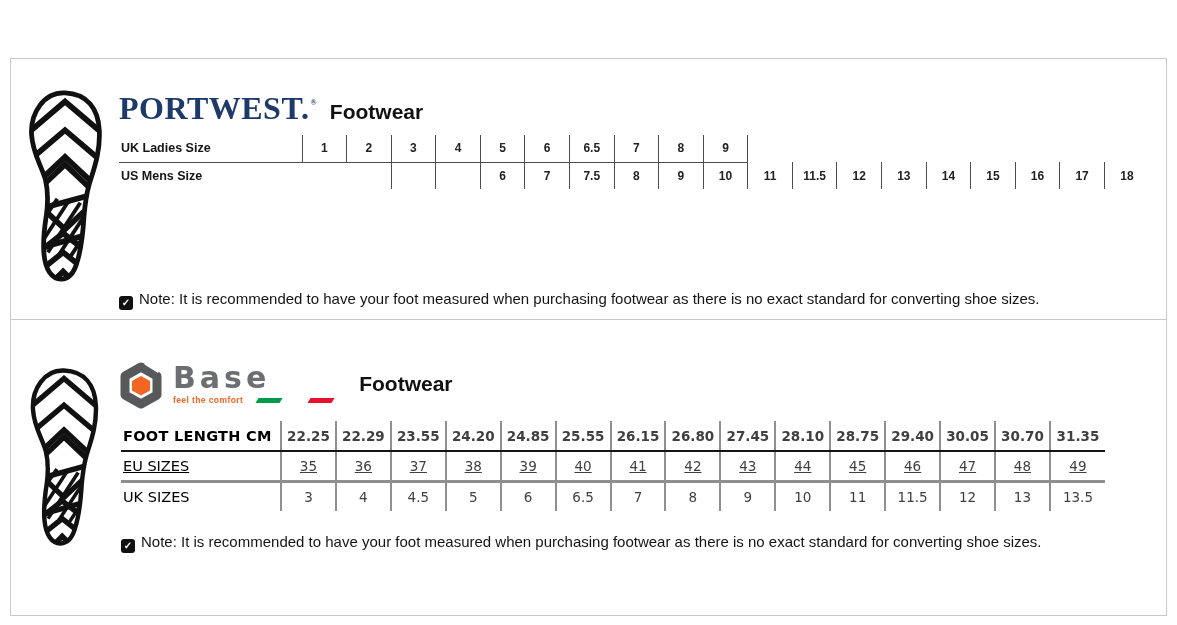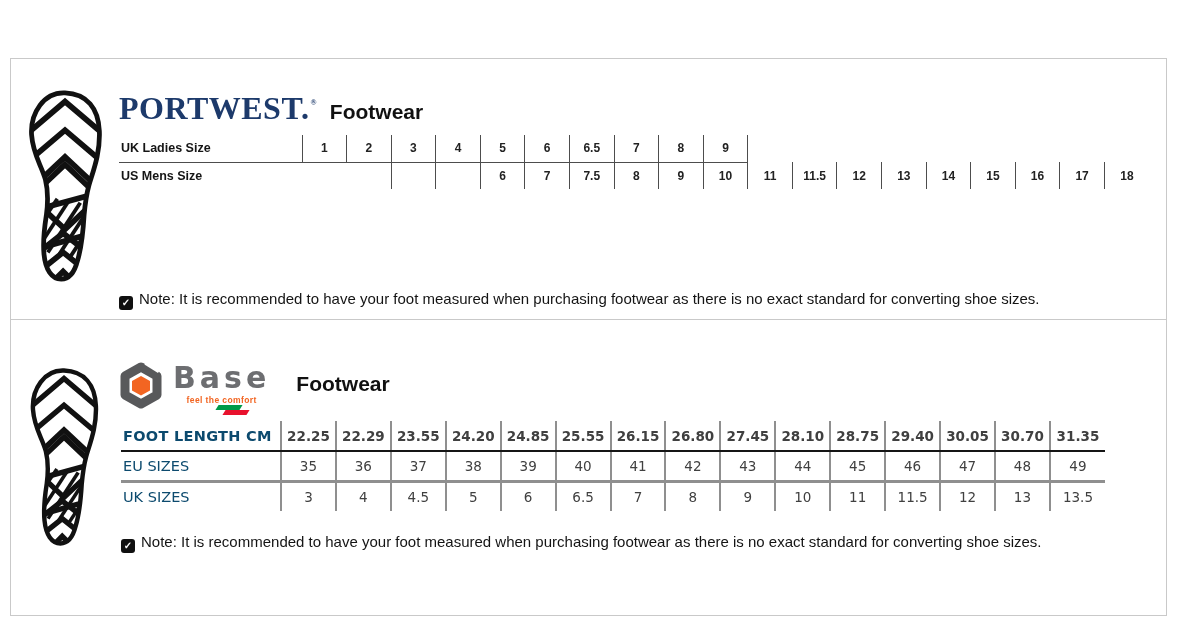--- a/index.html
+++ b/index.html
@@ -32,44 +32,44 @@
   .pw-table th{text-align:left;font-weight:bold;font-size:12.5px;color:#151515;padding-left:2px;}
   .pw-table td.cell{text-align:center;font-weight:bold;font-size:12px;color:#222;
     border-left:1.5px solid #4d4d4d;border-right:1.5px solid #4d4d4d;}
   .pw-table td:last-child.cell{border-right:none;}
   .pw-table .bb{border-bottom:1.5px solid #4d4d4d;}
   .pw-table td.absent{border:none;}
 
   
   .base-table{position:absolute;left:110px;top:101px;width:984px;}
   .base-table tr{height:30px;}
-  .base-table th{text-align:left;font-weight:normal;font-size:14.5px;color:#0c4a6e;padding-left:2px;
+  .base-table th{text-align:left;font-weight:normal;font-size:14.5px;color:#000000;padding-left:2px;
     font-family:"DejaVu Sans", sans-serif;}
   .base-table td.cell{text-align:center;font-size:13.5px;color:#404040;font-family:"DejaVu Sans", sans-serif;
     border-left:2px solid #8f8f8f;border-right:2px solid #8f8f8f;}
   .base-table td:last-child.cell{border-right:none;}
   .base-table tr.hdr th,.base-table tr.hdr td.cell{font-weight:bold;font-size:13.5px;}
   .base-table tr.hdr th{font-size:14.5px;letter-spacing:.3px;}
   .base-table .bb-dark{border-bottom:2px solid #151515;}
-  .base-table .bb-gray{border-bottom:3px solid #8f8f8f;}
+  .base-table .bb-gray{border-bottom:3px solid #8f8f8f;text-decoration:underline;}
 
   
   .note{position:absolute;font-size:15px;color:#141414;white-space:nowrap;}
   #note-portwest{left:108px;top:231px;}
   #note-base{left:110px;top:213px;}
   .note-check{display:inline-block;width:14px;height:14px;background:#101010;border-radius:3px;
     color:#fff;font-size:10px;line-height:14px;text-align:center;margin-right:6px;vertical-align:-2px;font-weight:bold;}
 
   
   .base-header{position:absolute;left:106px;top:42px;display:flex;align-items:flex-start;white-space:nowrap;}
   .nut-icon{width:48px;height:48px;margin-right:8px;}
   .base-wordmark{display:flex;flex-direction:column;}
   .base-word{font-family:"DejaVu Sans", sans-serif;font-weight:bold;font-size:30px;line-height:32px;
     color:#6d6e71;letter-spacing:4px;}
-  .base-tagrow{display:flex;align-items:center;margin-top:1px;flex-direction:column;}
+  .base-tagrow{display:flex;align-items:center;margin-top:1px;}
   .base-tagline{color:#f26522;font-size:8.5px;font-weight:bold;letter-spacing:.4px;}
   .flag{display:inline-block;width:24px;height:5px;transform:skewX(-32deg);margin-left:14px;}
   .flag-green{background:#009a49;}
   .flag-red{background:#e8112d;margin-left:28px;}
   .base-title{font-size:21px;font-weight:bold;color:#111;margin-left:26px;margin-top:10px;}
 </style>
 </head>
 <body>
 
 <div class="panel" id="panel-portwest">

